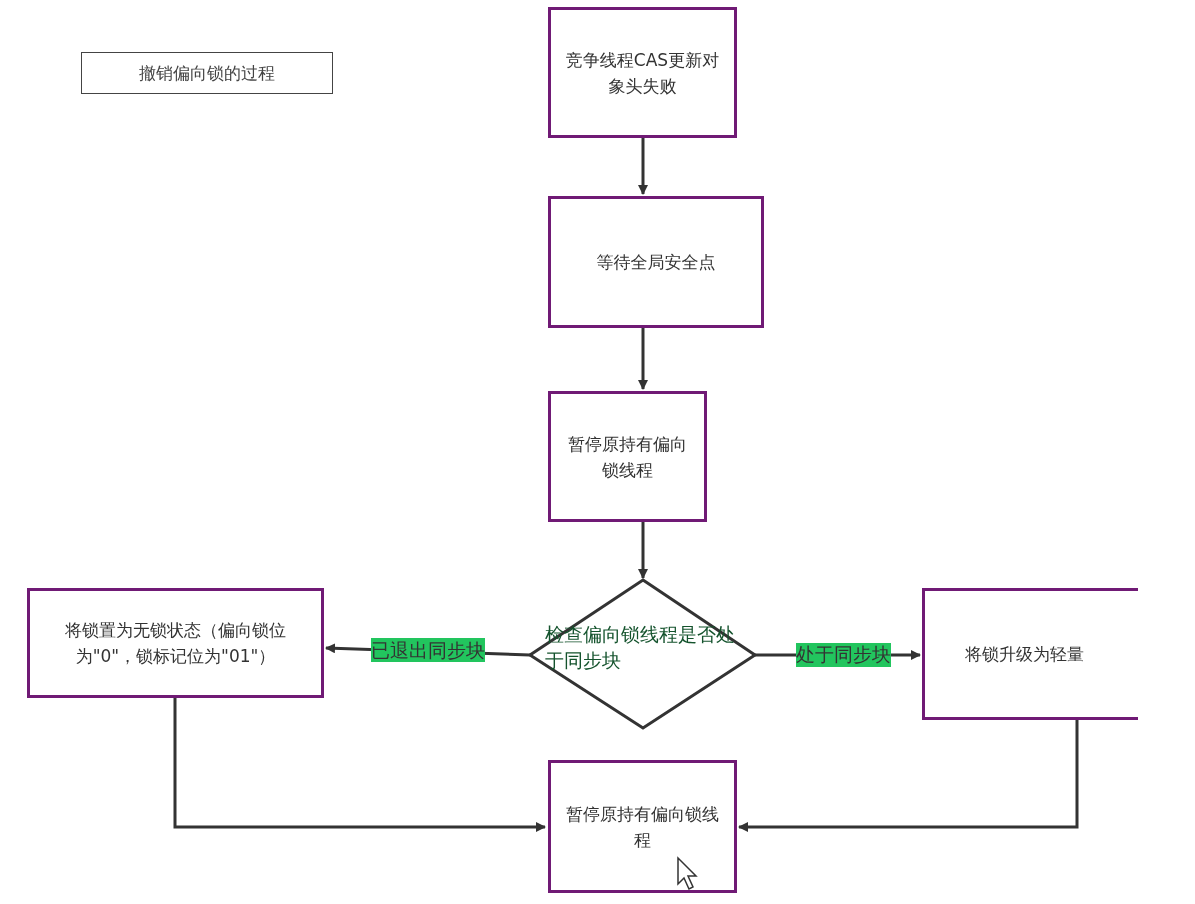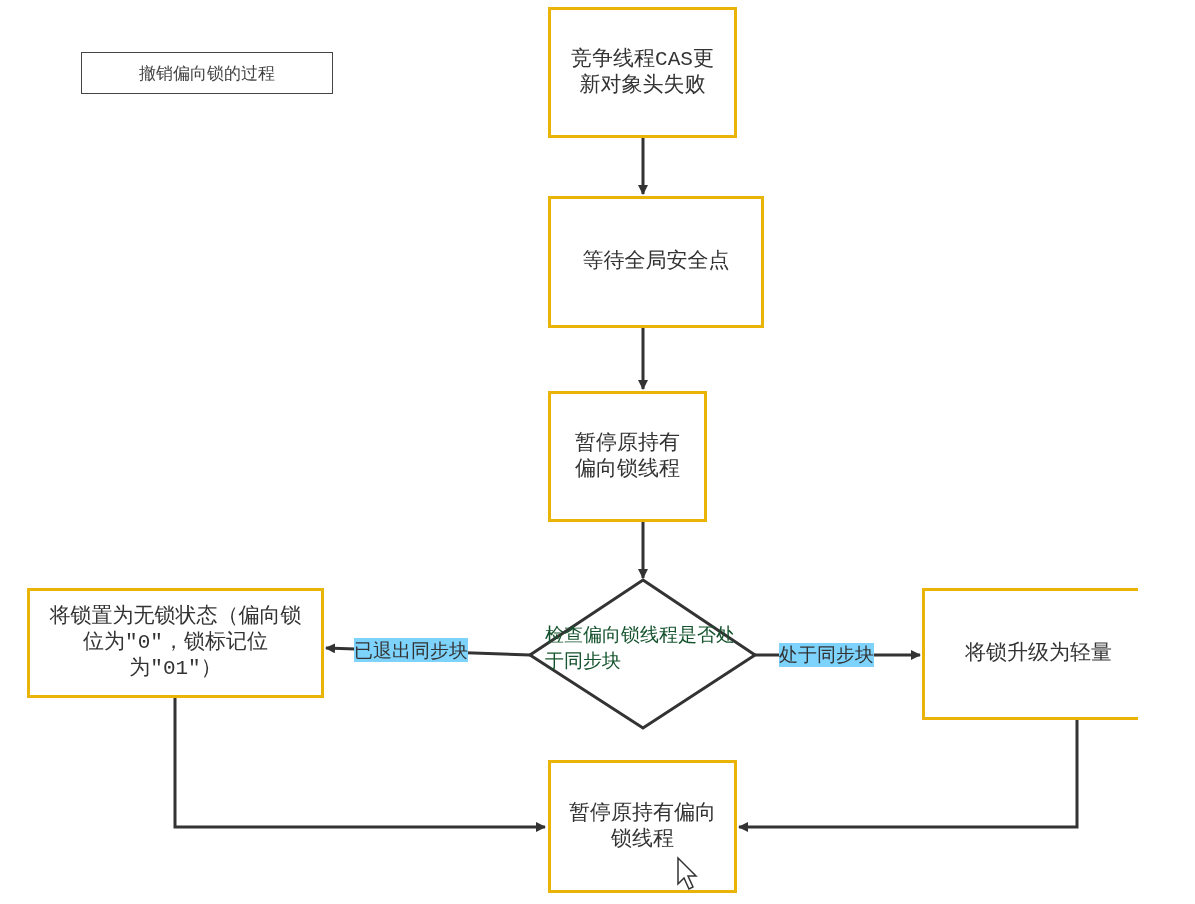--- a/index.html
+++ b/index.html
@@ -1,27 +1,27 @@
 <!DOCTYPE html>
 <html><head>
   <meta charset="utf-8">
   <style>
     html, body { margin: 0; padding: 0; background: #ffffff; }
     body { width: 1195px; height: 904px; position: relative; overflow: hidden;
            font-family: "DejaVu Sans", "Liberation Sans", sans-serif; color: #333333; }
     svg.edges { position: absolute; left: 0; top: 0; }
-    .node { position: absolute; box-sizing: border-box; border: 3px solid #eab308; background: #ffffff;
+    .node { position: absolute; box-sizing: border-box; border: 3px solid #701a75; background: #ffffff;
             display: flex; align-items: center; justify-content: center; text-align: center;
-            font-size: 21px; line-height: 26px; color: #333333; padding: 0 14px; font-family: Liberation Mono, monospace; }
+            font-size: 17px; line-height: 26px; color: #333333; padding: 0 14px; }
     .title-box { position: absolute; left: 81px; top: 52px; width: 252px; height: 42px; box-sizing: border-box;
                  border: 1.5px solid #444444; display: flex; align-items: center; justify-content: center;
                  font-size: 17px; color: #444444; background: #fff; }
     .diamond-text { position: absolute; left: 545px; top: 622px; width: 196px; text-align: left;
                     font-size: 19px; line-height: 26px; color: #14532d; font-family: Liberation Serif, serif; }
-    .edge-label { position: absolute; font-size: 19px; line-height: 24px; background: #7dd3fc; color: #333333; }
+    .edge-label { position: absolute; font-size: 19px; line-height: 24px; background: #22c55e; color: #333333; margin-left: 17px; }
     .right-clip { position: absolute; left: 922px; top: 588px; width: 216px; height: 132px; overflow: hidden; }
     .right-clip .node { position: absolute; left: 0; top: 0; width: 300px; height: 132px; border-right: none;
                         justify-content: flex-start; padding-left: 40px; }
     .cursor { position: absolute; left: 676px; top: 856px; }
   </style>
 </head>
 <body>
 
 <svg class="edges" width="1195" height="904">
   <defs>

